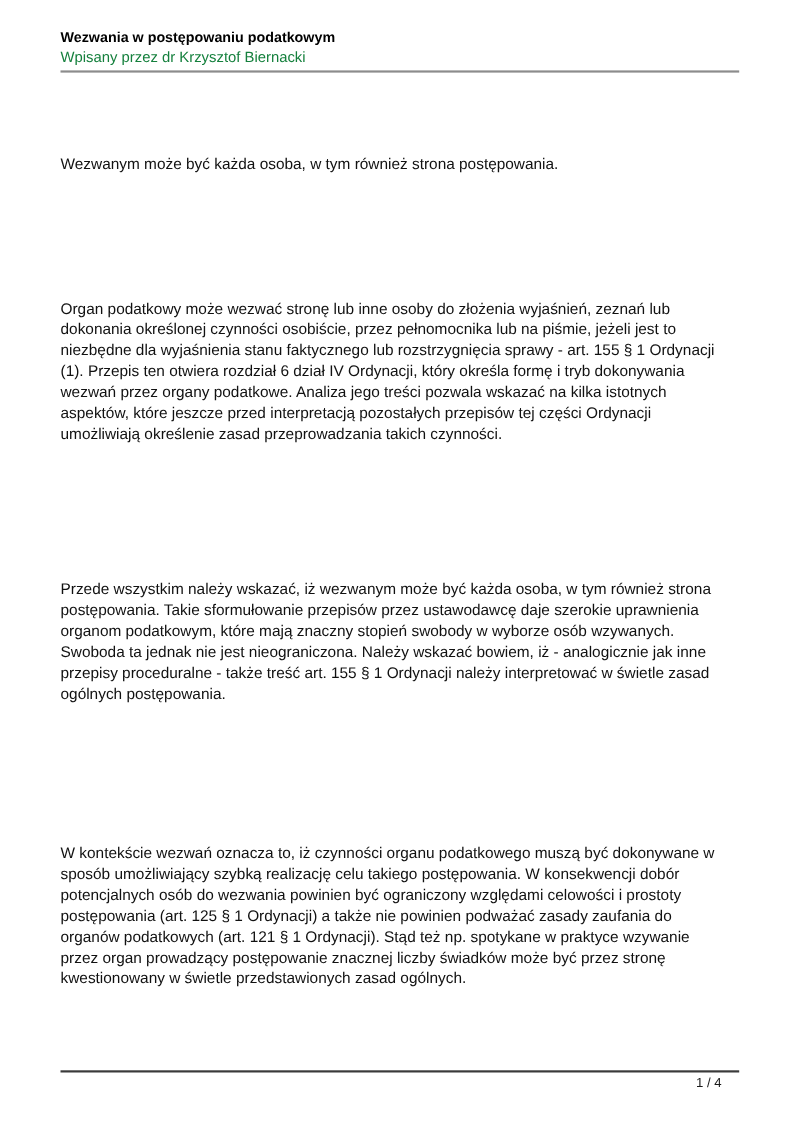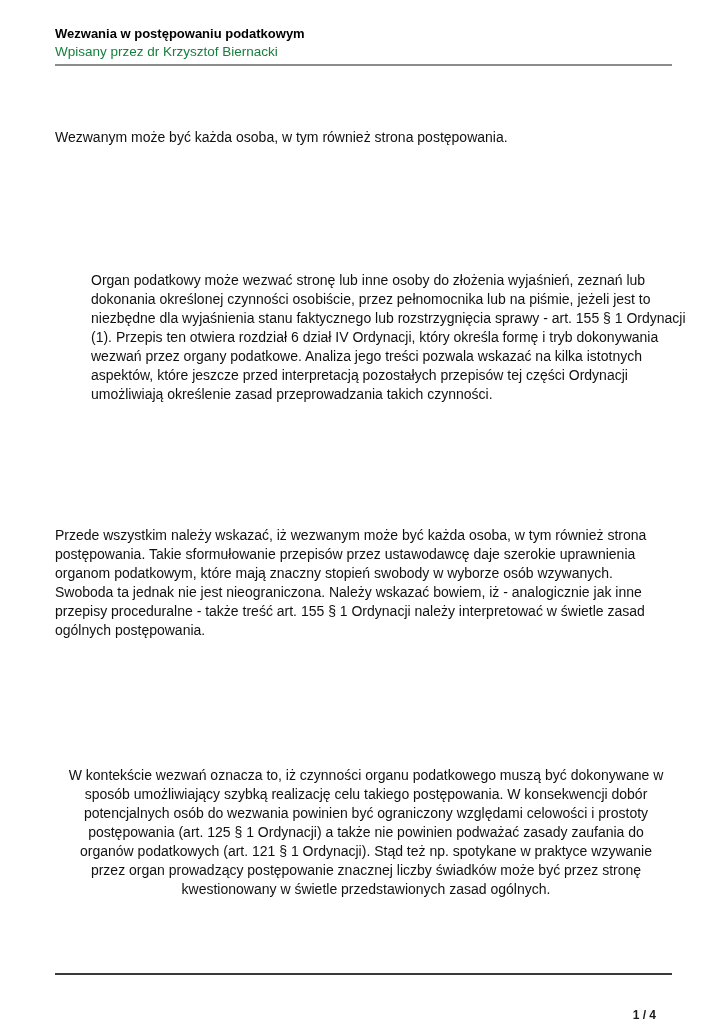--- a/index.html
+++ b/index.html
@@ -43,41 +43,40 @@
   .para {
     left: 55px;
     width: 622px;
     margin: 0;
     font-size: 14px;
     line-height: 19px;
     color: #111111;
     white-space: pre-line;
     text-align: left;
   }
-  .p1 { top: 128px; }
-  .p2 { top: 271px; margin-left: 36px; }
+  .p1 { top: 140px; }
+  .p2 { top: 271px; }
   .p3 { top: 526px; }
-  .p4 { top: 766px; text-align: center; }
+  .p4 { top: 766px; }
 
   .footer-rule {
     left: 55px;
     top: 973px;
     width: 617px;
     height: 0;
     border-top: 2px solid #3a3a3a;
   }
   .page-indicator {
     left: 55px;
-    top: 1008px;
+    top: 977px;
     width: 601px;
     font-size: 12px;
     line-height: 15px;
     text-align: right;
     color: #1a1a1a;
-    font-weight: bold;
   }
 </style>
 </head>
 <body>
 
 <header>
   <h1 class="abs doc-title">Wezwania w postępowaniu podatkowym</h1>
   <div class="abs doc-byline">Wpisany przez dr Krzysztof Biernacki</div>
   <div class="abs header-rule"></div>
 </header>

